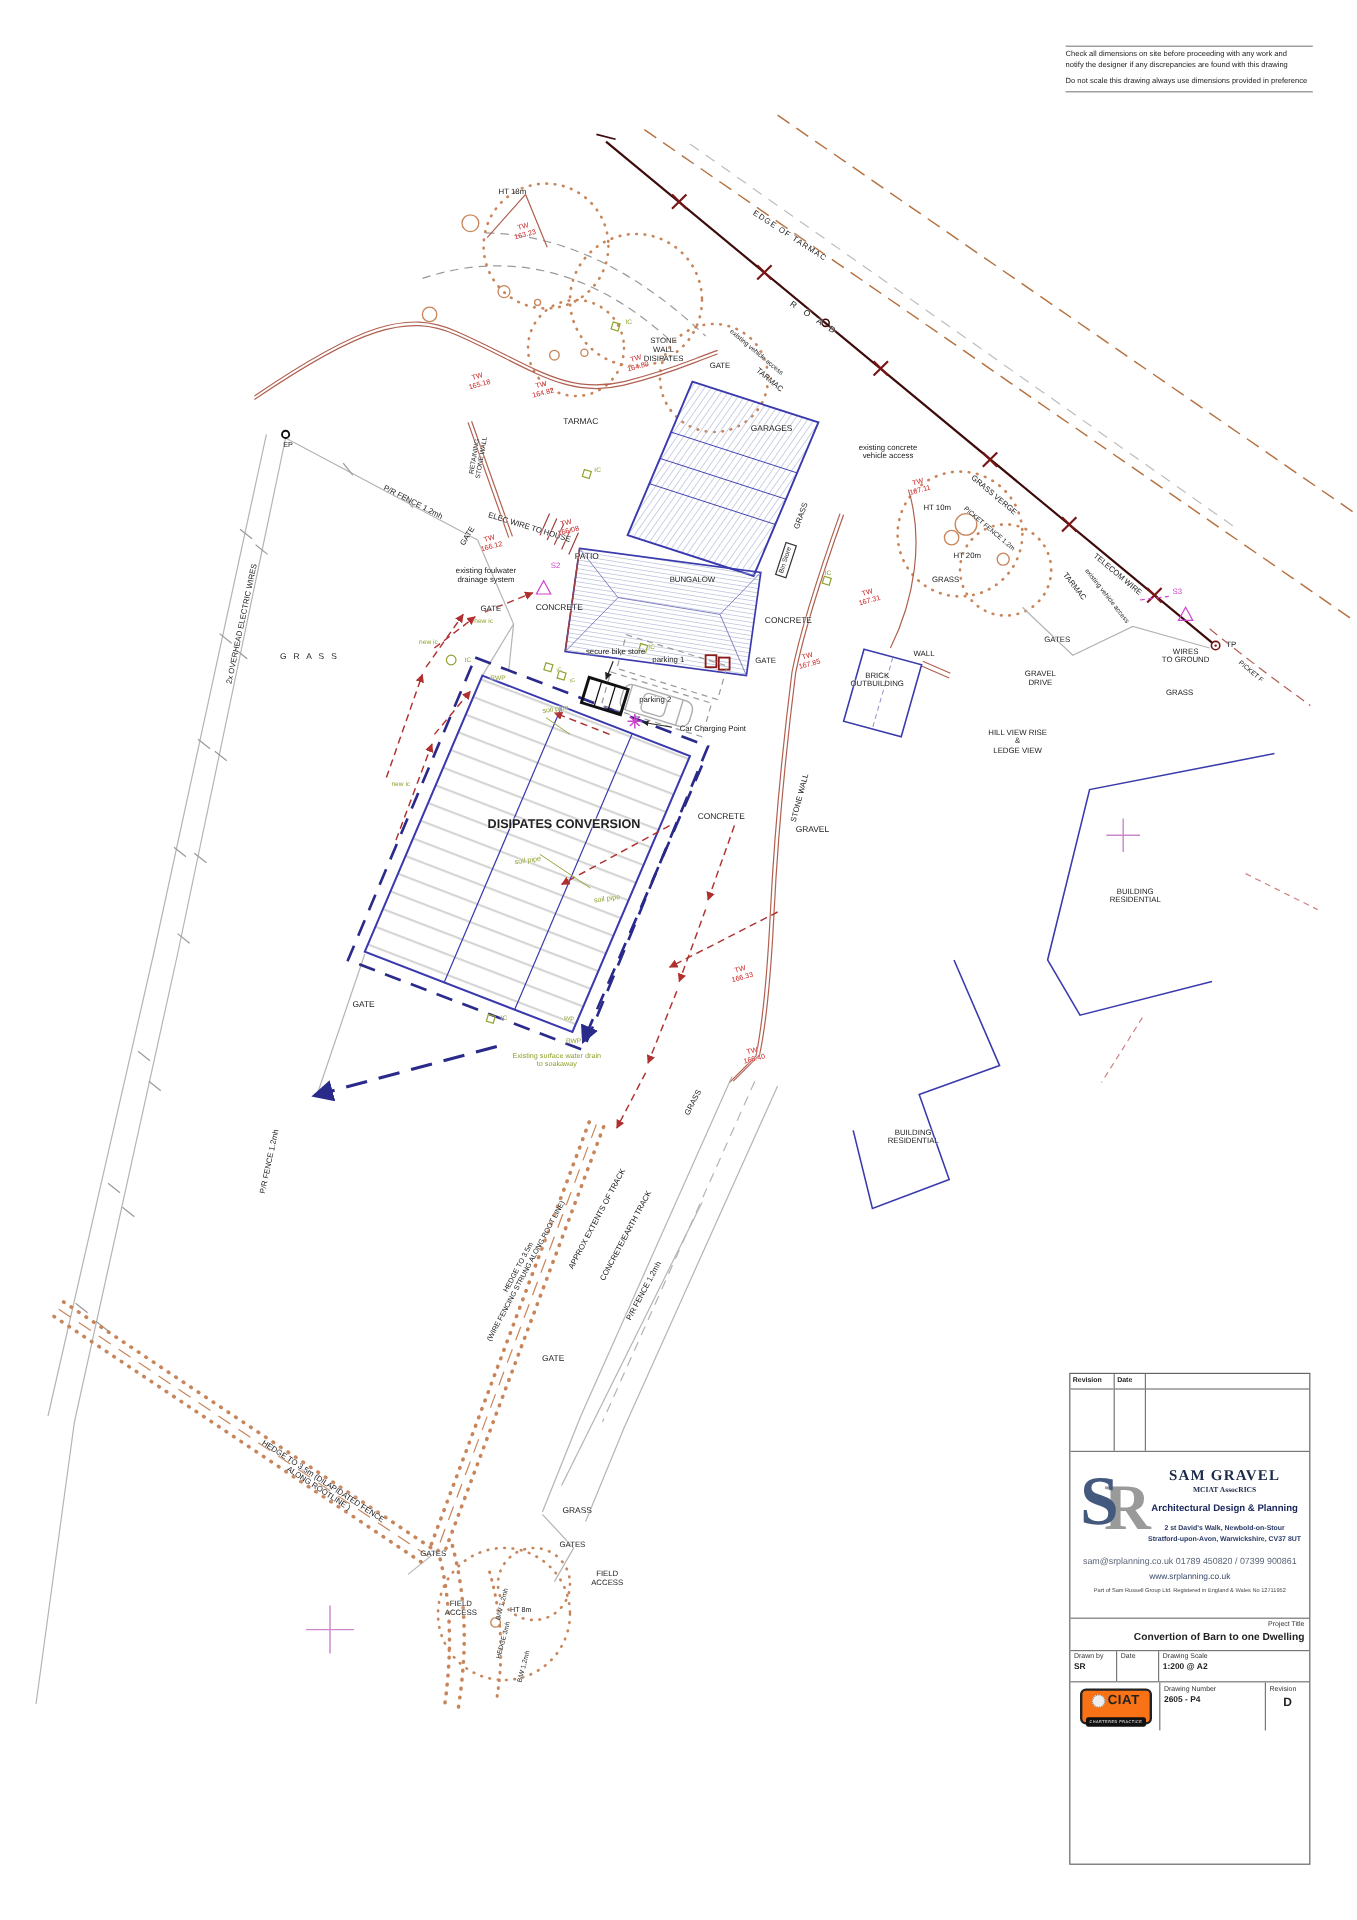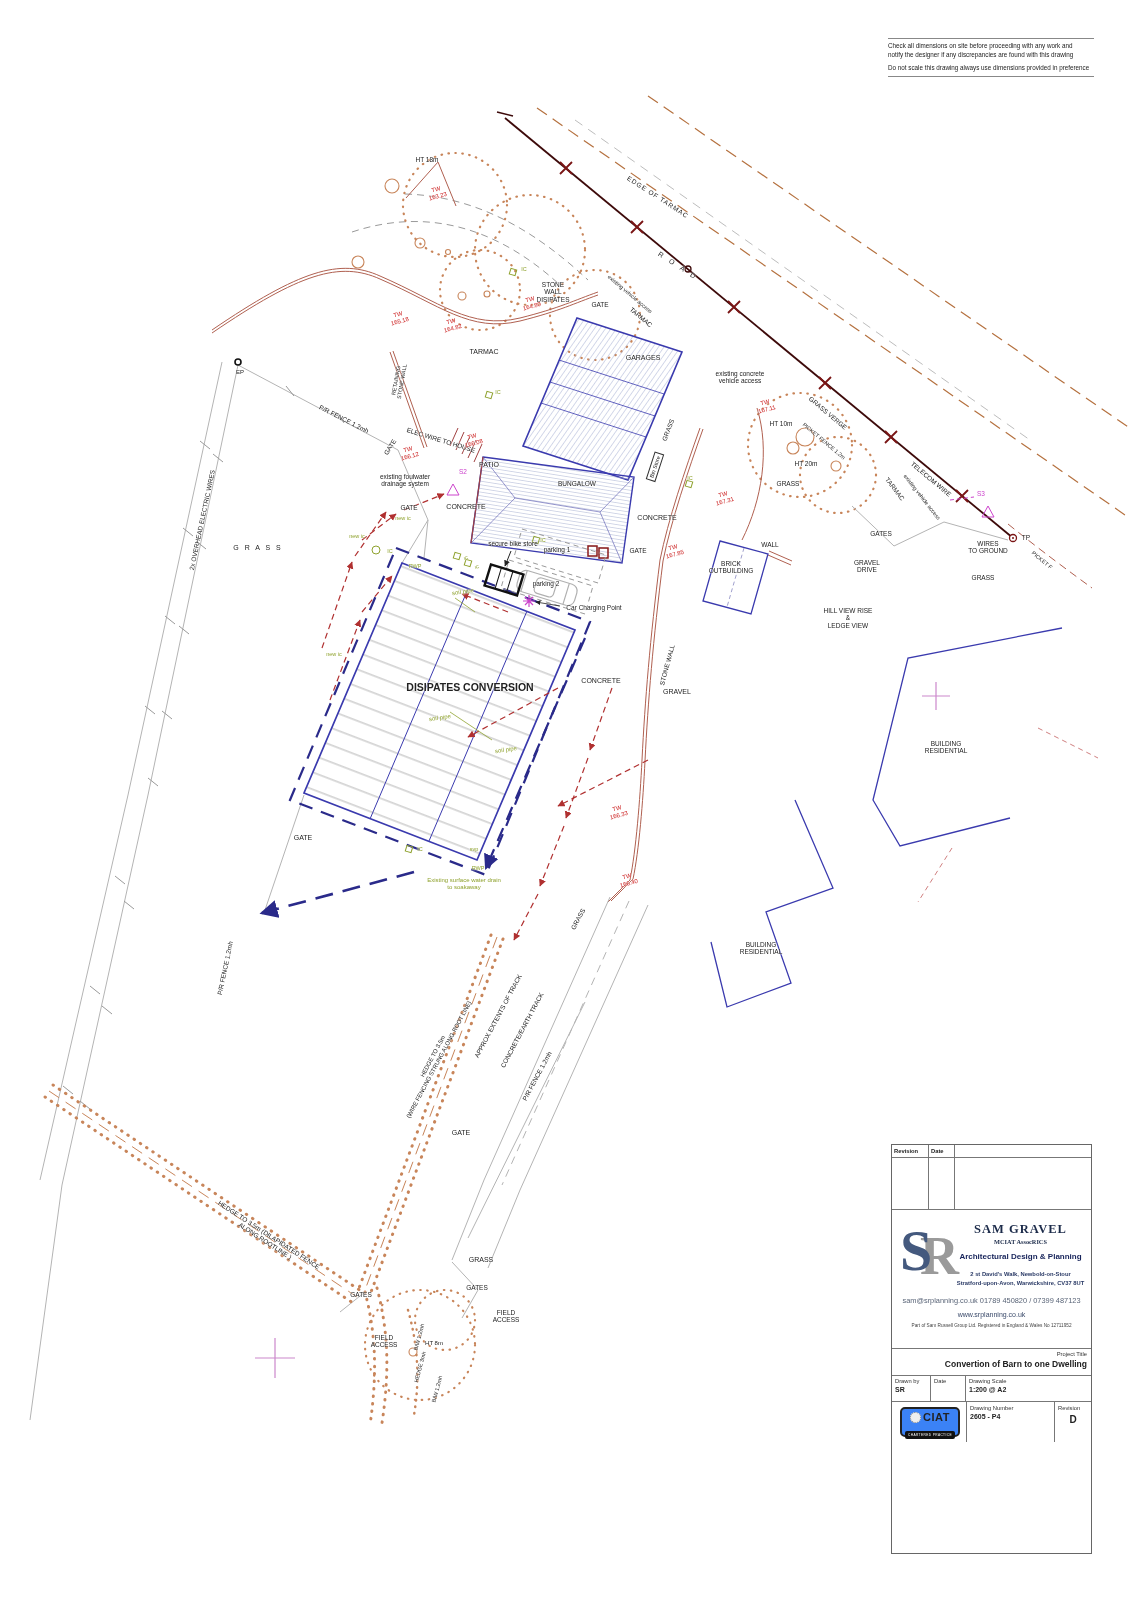--- a/index.html
+++ b/index.html
@@ -50,21 +50,21 @@
   .tb-meta1 .m1{width:39px;border-right:1px solid #777;padding:2px 3px;box-sizing:border-box;}
   .tb-meta1 .m2{width:35px;border-right:1px solid #777;padding:2px 3px;box-sizing:border-box;}
   .tb-meta1 .m3{flex:1;padding:2px 3px;}
   .mv{font-weight:bold;font-size:7px;margin-top:2px;}
   .tb-meta2{height:41px;display:flex;}
   .tb-meta2 .m1{width:74px;border-right:1px solid #777;position:relative;}
   .tb-meta2 .m2{width:88px;border-right:1px solid #777;padding:3px 3px;box-sizing:border-box;}
   .tb-meta2 .m3{flex:1;padding:3px 3px;text-align:left;}
   .rev-d{font-weight:bold;font-size:10px;margin-top:3px;text-align:center;}
   .ciat-box{position:absolute;left:8px;top:5px;width:56px;height:26px;border:2px solid #222;
-            border-radius:5px;background:#3b82f6;}
+            border-radius:5px;background:#f97316;}
   .ciat-row{display:flex;align-items:center;justify-content:center;margin-top:2px;}
   .ciat-emblem{width:9px;height:9px;border-radius:50%;border:1px dotted #888;background:#eee;margin-right:2px;}
   .ciat-name{font-weight:bold;font-size:11px;color:#222;letter-spacing:0.5px;}
   .ciat-bar{position:absolute;left:3px;right:3px;bottom:-4px;height:8px;background:#111;border-radius:2px;
             color:#fff;font-size:3.2px;text-align:center;line-height:8px;letter-spacing:0.4px;}
 </style>
 </head>
 <body>
 
 <div class="sheet">
@@ -449,21 +449,21 @@
         <span class="sr-r">R</span>
         <span class="sr-s">S</span>
       </div>
       <div class="firm-name">SAM GRAVEL</div>
       <div class="firm-cred">MCIAT AssocRICS</div>
       <div class="firm-tag">Architectural Design &amp; Planning</div>
       <div class="firm-addr">
         <div>2 st David's Walk, Newbold-on-Stour</div>
         <div>Stratford-upon-Avon, Warwickshire, CV37 8UT</div>
       </div>
-      <div class="firm-contact">sam@srplanning.co.uk 01789 450820 / 07399 487123</div>
+      <div class="firm-contact">sam@srplanning.co.uk 01789 450820 / 07399 900861</div>
       <div class="firm-web">www.srplanning.co.uk</div>
       <div class="firm-reg">Part of Sam Russell Group Ltd. Registered in England &amp;  Wales No 12711952</div>
     </div>
 
 
     <div class="tb-sec tb-project">
       <div class="sec-label">Project Title</div>
       <div class="val">Convertion of Barn to one Dwelling</div>
     </div>
 

